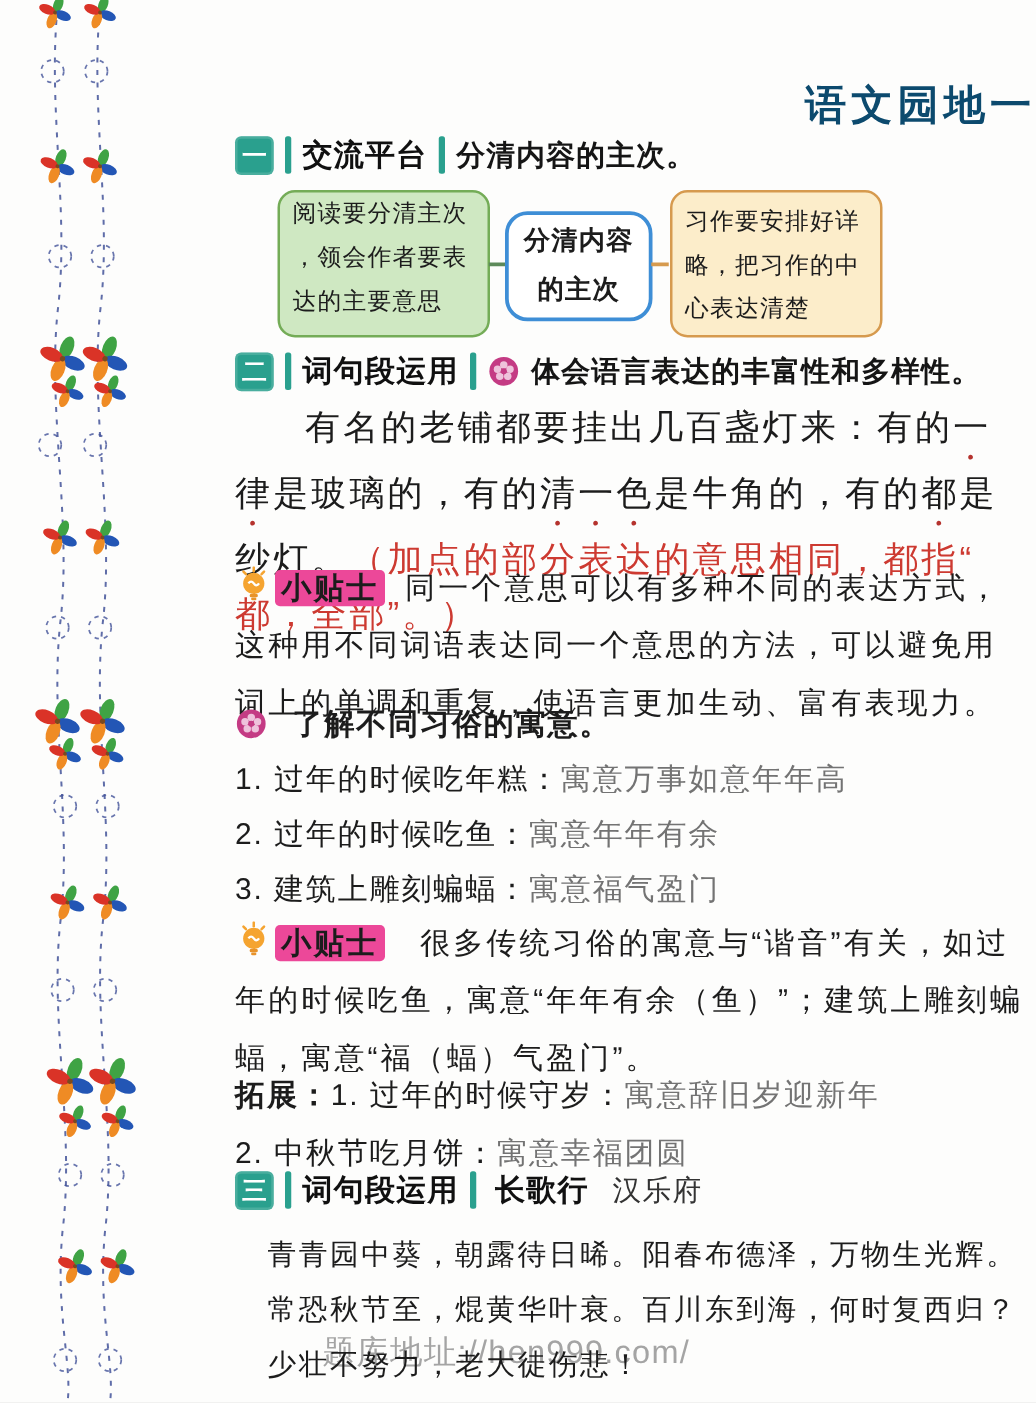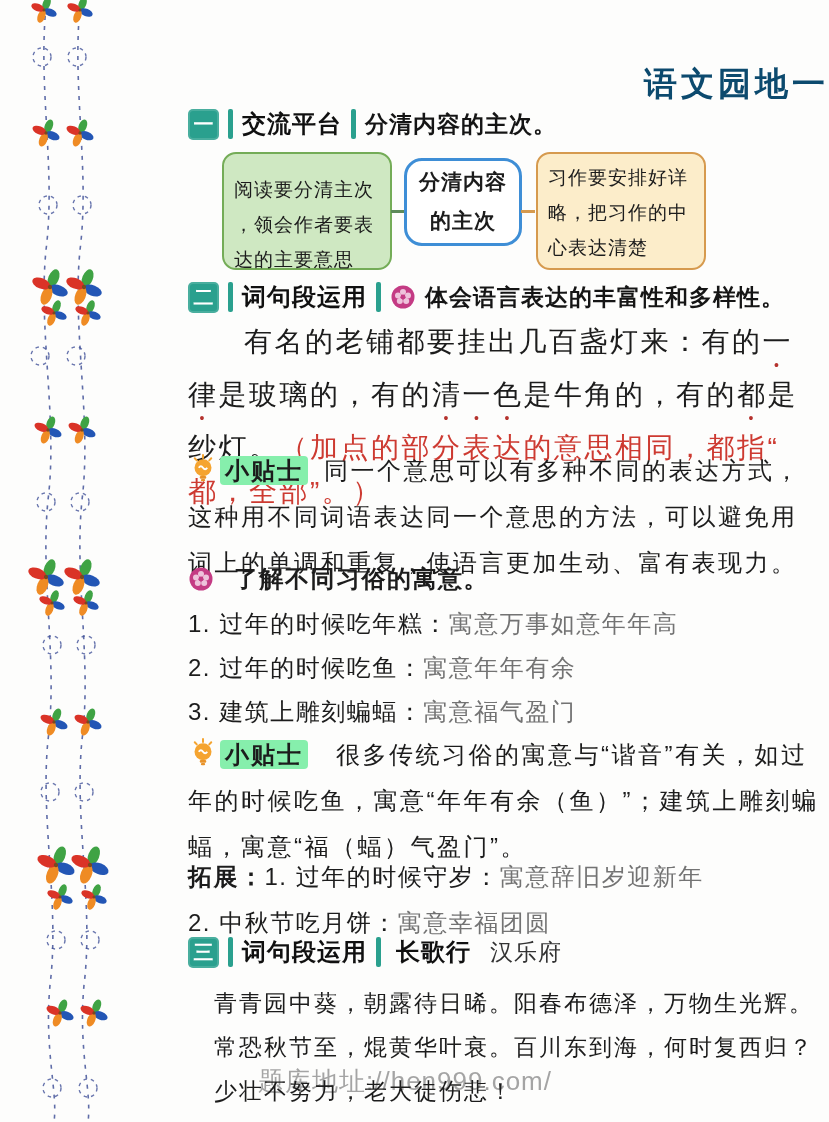--- a/index.html
+++ b/index.html
@@ -31,22 +31,22 @@
   }
   .sec-bar{ width:5px; height:30px; background:#2aa08e; border-radius:2px; flex:0 0 auto; }
   .sec-name{ font-size:24px; font-weight:bold; color:#101010; letter-spacing:1px; white-space:nowrap; }
   .sec-desc{ font-size:23px; font-weight:bold; color:#151515; letter-spacing:1px; white-space:nowrap; }
   .sec-desc.light{ font-weight:normal; color:#333; }
   
   .diagram{ position:absolute; top:150px; left:210px; width:606px; height:124px; }
   .dg-box{ position:absolute; box-sizing:border-box; border-radius:14px;
     font-size:19px; line-height:1.85; letter-spacing:1px; word-break:break-all; line-break:anywhere; }
   .dg-left{ left:12px; top:2px; width:170px; height:118px; background:#cfe8c2;
-    border:2.5px solid #74ac57; padding:18px 10px; }
-  .dg-center{ left:194px; top:8px; width:118px; height:88px; background:#fff;
+    border:2.5px solid #74ac57; padding:0 10px; }
+  .dg-center{ left:194px; top:19px; width:118px; height:88px; background:#fff;
     border:3px solid #3e8ed6; border-radius:18px; font-weight:bold; font-size:21px;
     display:flex; align-items:center; justify-content:center; text-align:center; padding:0 8px; }
   .dg-right{ left:326px; top:2px; width:170px; height:118px; background:#fcedca;
     border:2.5px solid #d69a4e; padding:6px 10px; }
   .dg-conn{ position:absolute; height:3px; width:14px; top:60px; }
   .dg-conn.c1{ left:181px; background:#5d8a5a; }
   .dg-conn.c2{ left:311px; background:#d69a4e; }
   
   .para{
     position:absolute; left:188px; width:615px;
@@ -56,21 +56,21 @@
   .indent{ text-indent:2em; }
   .red{ color:#cd3a31; }
   .ans{ color:#737373; }
   .em-dot{
     -webkit-text-emphasis:filled dot #b5332e; -webkit-text-emphasis-position:under right;
     text-emphasis:filled dot #b5332e; text-emphasis-position:under right;
   }
   .tip{ position:absolute; left:188px; width:634px; font-size:24px; line-height:46px;
     letter-spacing:2.5px; word-break:break-all; line-break:anywhere; }
   .tip-label{
-    background:#86efac; border-radius:4px; padding:1px 5px;
+    background:#ec4899; border-radius:4px; padding:1px 5px;
     font-weight:bold; letter-spacing:2px;
   }
   .tip-gap{ display:inline-block; width:16px; }
   .bulb{ display:inline-block; vertical-align:-5px; margin-right:2px; }
   .topic-line{ position:absolute; left:188px; display:flex; align-items:center; gap:20px;
     font-size:24px; font-weight:bold; letter-spacing:1.5px; }
   .list-block{ position:absolute; left:188px; width:630px; font-size:24px; line-height:44px; letter-spacing:1.5px; }
   .list-block .row{ white-space:nowrap; }
   .bold{ font-weight:bold; }
   

